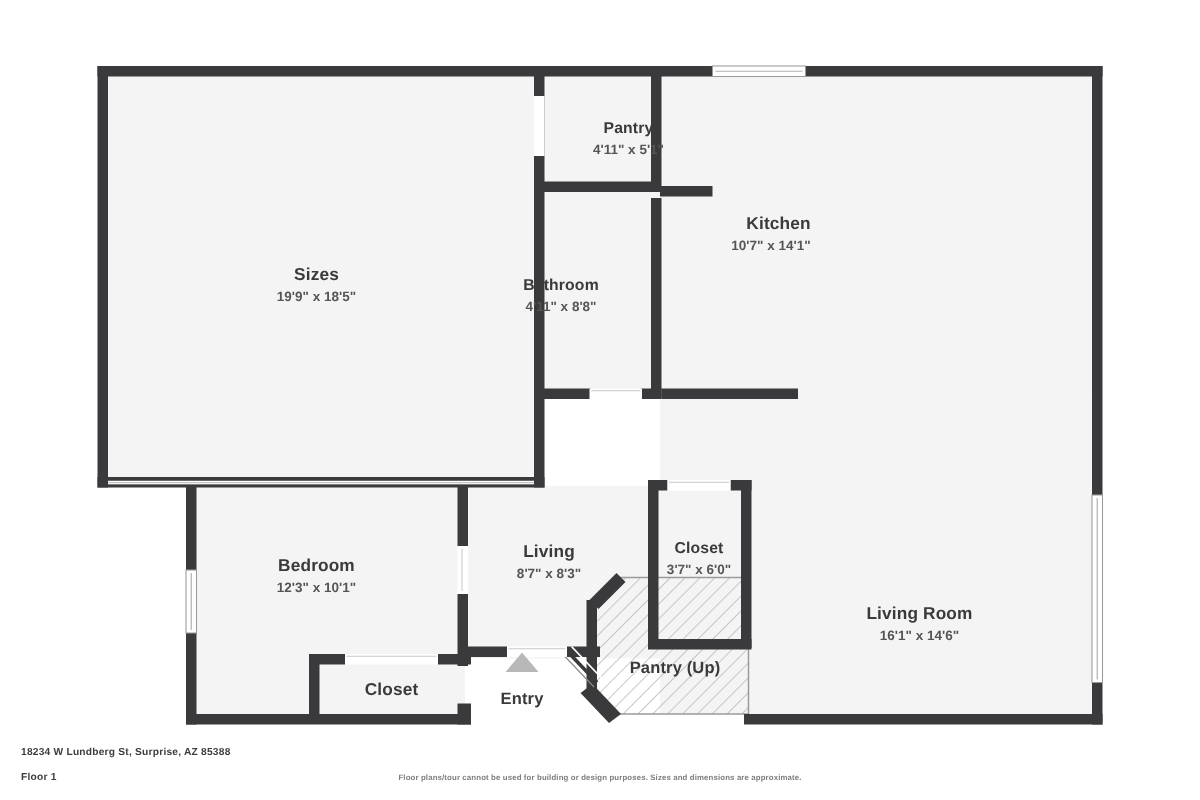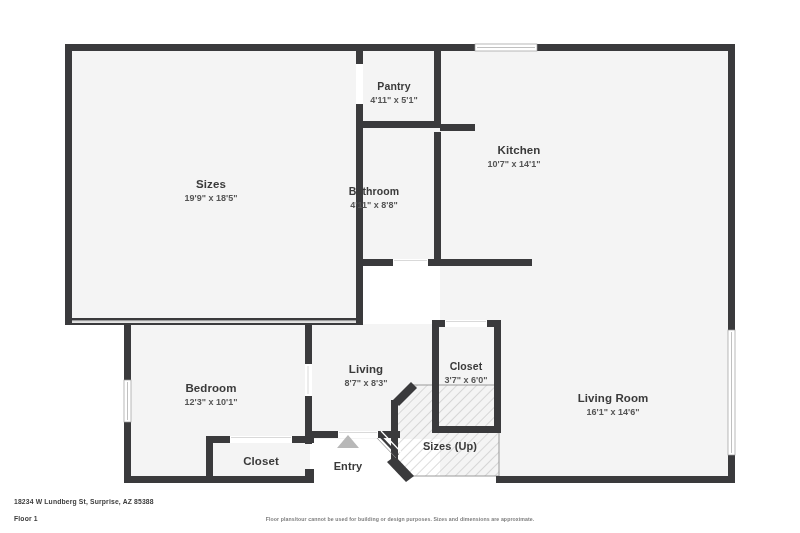--- a/index.html
+++ b/index.html
@@ -241,63 +241,63 @@
       <rect x="72" y="320.5" width="284" height="2.4" fill="#ffffff"></rect>
       <line x1="72" y1="321.7" x2="356" y2="321.7" stroke="#c5c5c5" stroke-width="0.8"></line>
     </g>
   </svg>
 
   <div class="room-label" style="left:211px; top:190px;">
     <span class="rl-name">Sizes</span>
     <span class="rl-dims">19'9" x 18'5"</span>
   </div>
 
-  <div class="room-label small" style="left:394px; top:92px;text-align:center;">
+  <div class="room-label small" style="left:419px; top:92px;text-align:center;">
     <span class="rl-name">Pantry</span>
     <span class="rl-dims">4'11" x 5'1"</span>
   </div>
 
   <div class="room-label small" style="left:374px; top:197px;">
     <span class="rl-name">Bathroom</span>
     <span class="rl-dims">4'11" x 8'8"</span>
   </div>
 
   <div class="room-label" style="left:514px; top:156px;text-align:right;">
     <span class="rl-name">Kitchen</span>
     <span class="rl-dims">10'7" x 14'1"</span>
   </div>
 
 
-  <div class="room-label" style="left:613px; top:404px;text-align:center;">
+  <div class="room-label" style="left:613px; top:416px;text-align:center;">
     <span class="rl-name">Living Room</span>
     <span class="rl-dims">16'1" x 14'6"</span>
   </div>
 
-  <div class="room-label" style="left:211px; top:394px;text-align:center;">
+  <div class="room-label" style="left:211px; top:384px;text-align:center;">
     <span class="rl-name">Bedroom</span>
     <span class="rl-dims">12'3" x 10'1"</span>
   </div>
 
   <div class="room-label" style="left:366px; top:375px;">
     <span class="rl-name">Living</span>
     <span class="rl-dims">8'7" x 8'3"</span>
   </div>
 
   <div class="room-label small" style="left:466px; top:372px;">
     <span class="rl-name">Closet</span>
     <span class="rl-dims">3'7" x 6'0"</span>
   </div>
 
   <div class="room-label" style="left:261px; top:461px;">
     <span class="rl-name">Closet</span>
     <span class="rl-dims"></span>
   </div>
 
   <div class="room-label label-stairs" style="left:450px; top:446px;">
-    <span class="rl-name">Sizes (Up)</span>
+    <span class="rl-name">Pantry (Up)</span>
     <span class="rl-dims"></span>
   </div>
 
   <div id="entry-arrow" style="left:348px; top:435px;"></div>
   <div class="room-label label-entry" style="left:348px; top:466px;">
     <span class="rl-name">Entry</span>
   </div>
 
   <div class="footer-address">18234 W Lundberg St, Surprise, AZ 85388</div>
   <div class="footer-floor">Floor 1</div>

